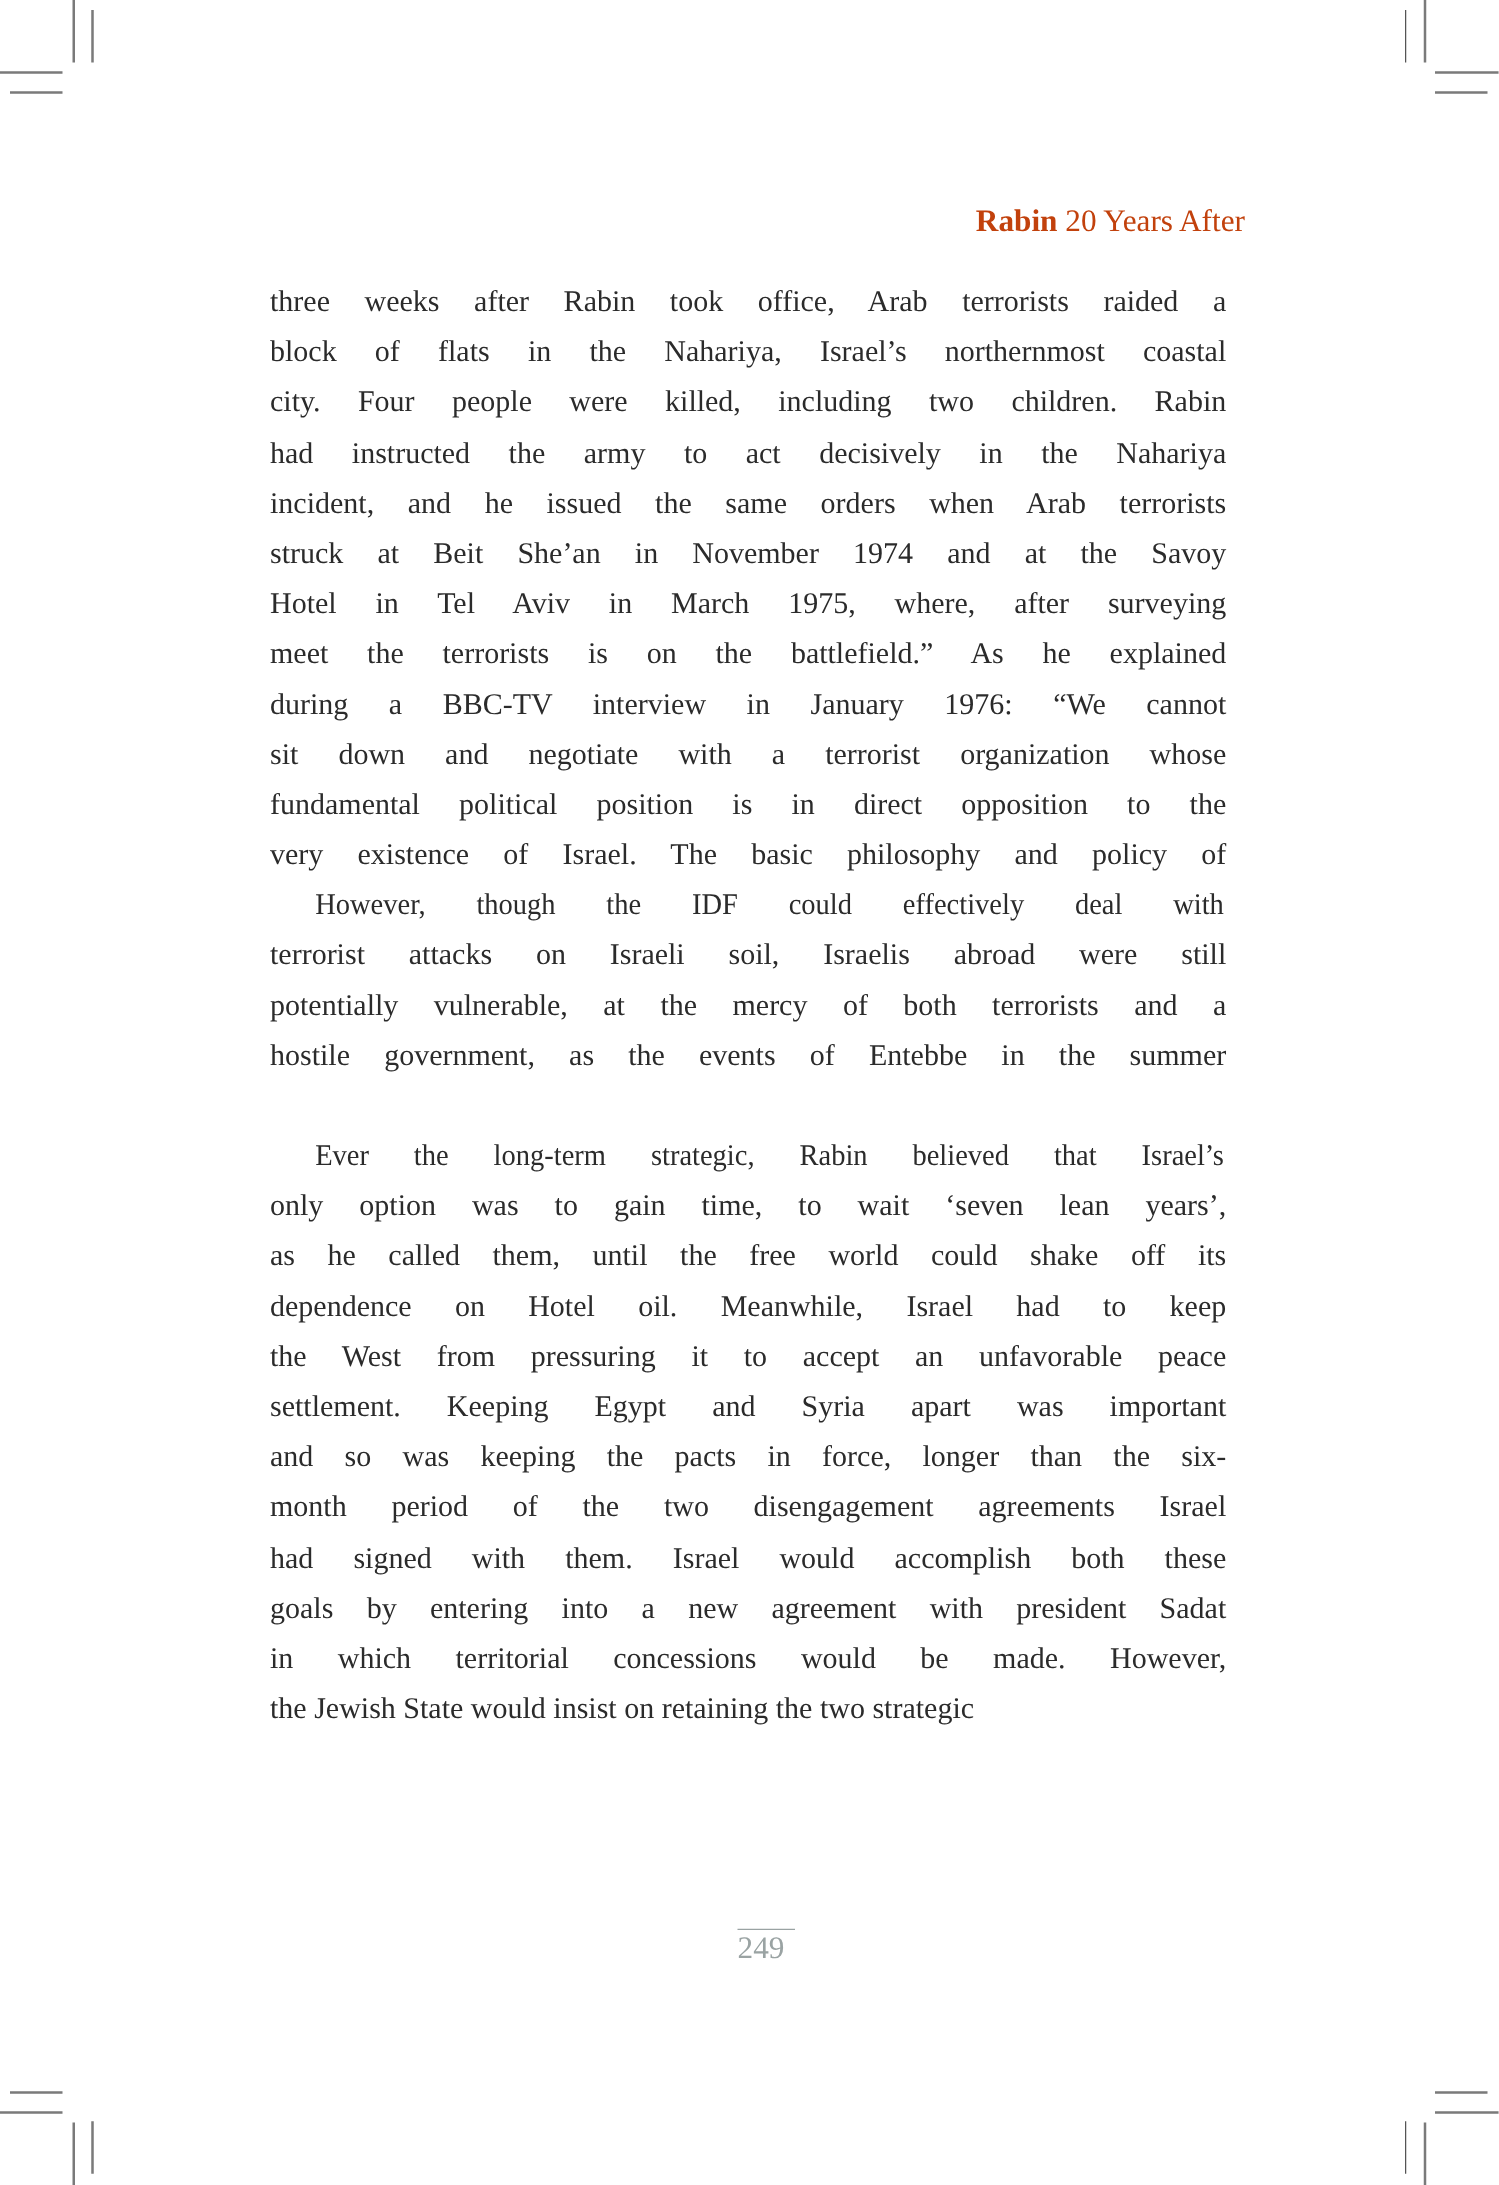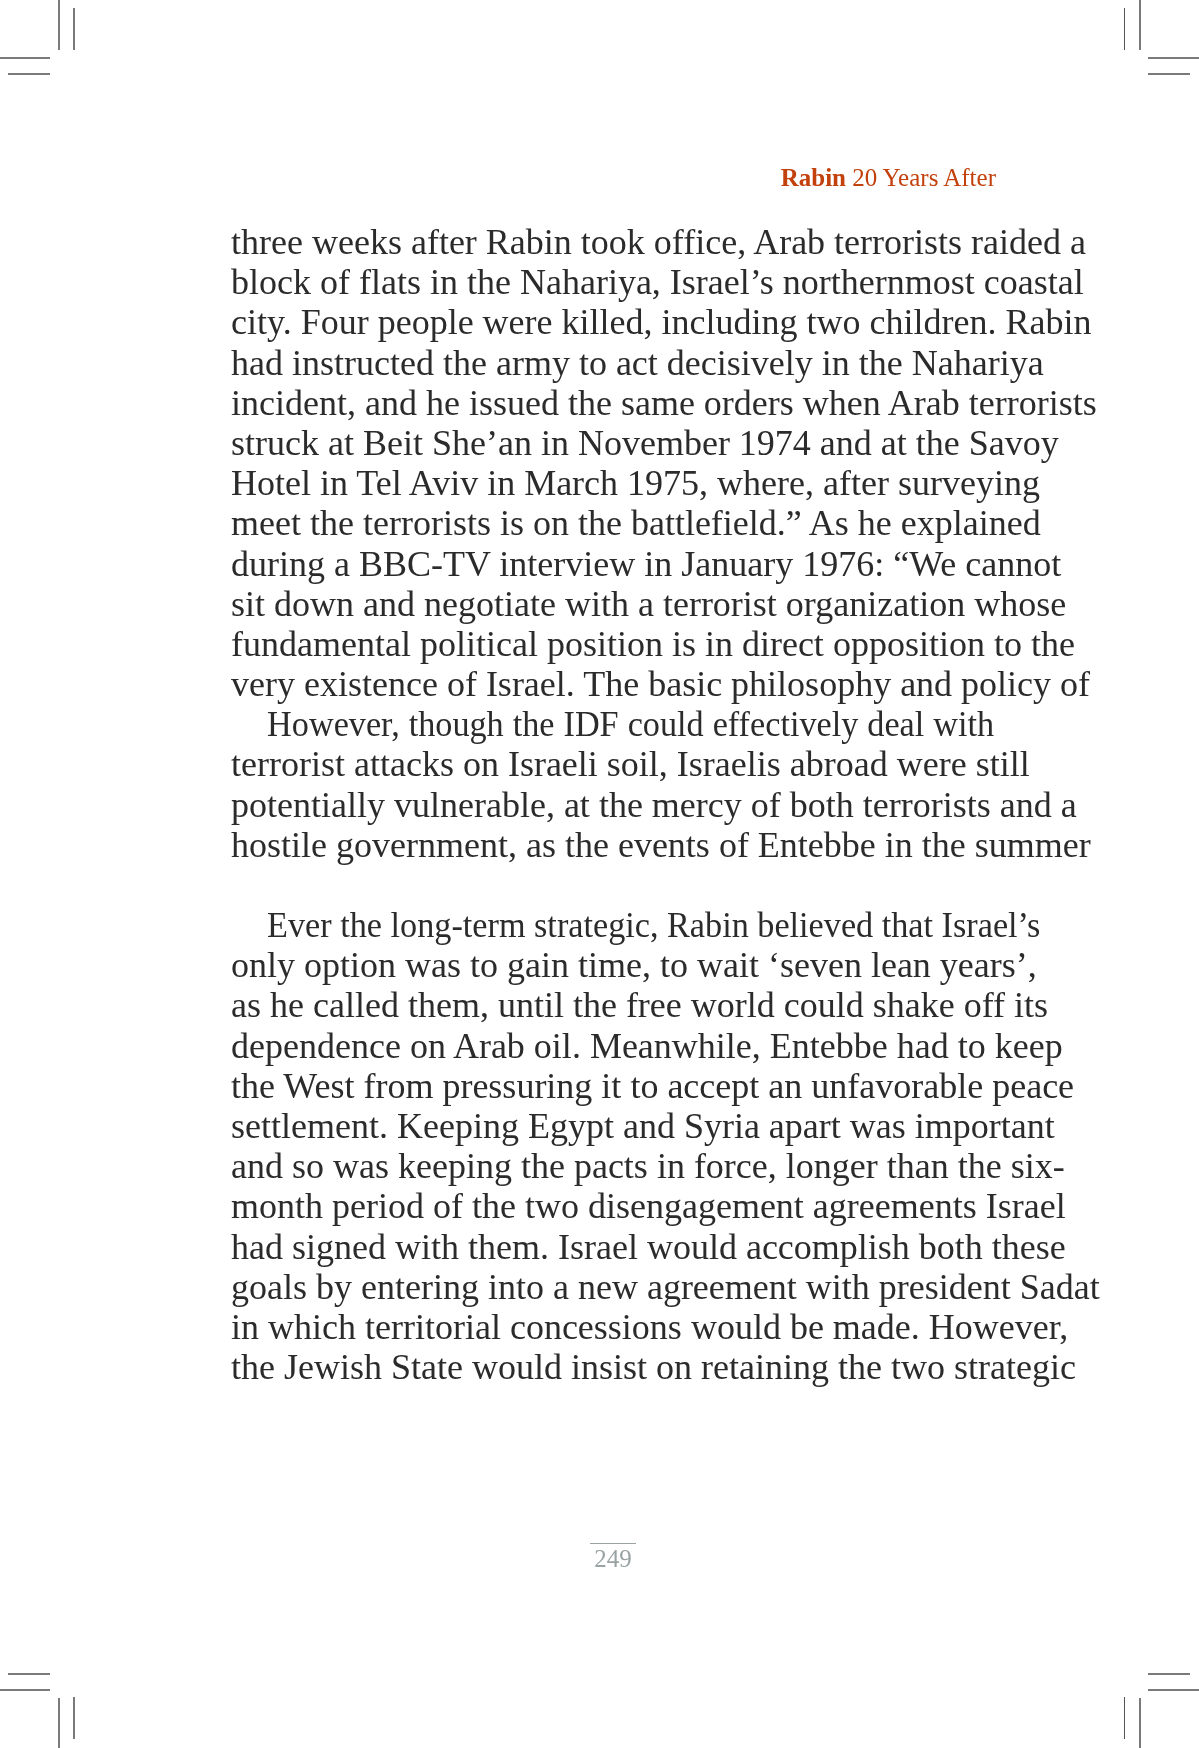--- a/index.html
+++ b/index.html
@@ -6,36 +6,36 @@
     body { width: 1199px; height: 1748px; position: relative; overflow: hidden; }
     .crop { position: absolute; background: #7a7a7a; }
     .crop.dark { background: #555555; }
     .running-head {
       position: absolute; top: 163px; right: 203px;
       font-family: "Liberation Serif", serif; font-size: 25px; color: #c2410c;
       white-space: nowrap; line-height: 30px;
     }
     .running-head .bold { font-weight: bold; }
     .body-text {
-      position: absolute; left: 231px; top: 222px; width: 765px;
-      font-family: "Liberation Serif", serif; font-size: 36px; color: #2b2b2b;
+      position: absolute; left: 216px; top: 222px; width: 765px;
+      font-family: "Liberation Serif", serif; font-size: 24px; color: #2b2b2b;
     }
     .line {
       height: 40.2px; line-height: 40.2px; white-space: nowrap;
       text-align: justify; text-align-last: justify; overflow: visible;
     }
     .line > span { display: inline-block; width: 100%; text-align: justify; text-align-last: justify; }
     .line.last > span { text-align-last: left; }
     .line.indent > span { padding-left: 38px; width: calc(100% - 38px); }
     .para-gap { height: 40px; }
     .folio {
       position: absolute; left: 590px; top: 1543px; width: 46px;
       border-top: 1px solid #9aa3a3;
       font-family: "Liberation Serif", serif; font-size: 25px; color: #9aa3a3;
-      text-align: center; line-height: 30px;
+      line-height: 30px;
     }
   </style>
 </head>
 <body>
 
 <div class="crop" style="left:58px;top:0;width:2px;height:50px;"></div>
 <div class="crop" style="left:73px;top:8px;width:2px;height:42px;"></div>
 <div class="crop" style="left:0;top:57px;width:50px;height:2px;"></div>
 <div class="crop" style="left:8px;top:73px;width:42px;height:2px;"></div>
 
@@ -78,21 +78,21 @@
       <div class="line indent"><span style="transform-origin: left center; width: 765px; transform: scaleX(0.950327);">However, though the IDF could effectively deal with</span></div>
       <div class="line"><span>terrorist attacks on Israeli soil, Israelis abroad were still</span></div>
       <div class="line"><span>potentially vulnerable, at the mercy of both terrorists and a</span></div>
       <div class="line"><span>hostile government, as the events of Entebbe in the summer</span></div>
     </div>
     <div class="para-gap"></div>
     <div>
       <div class="line indent"><span style="transform-origin: left center; width: 765px; transform: scaleX(0.950327);">Ever the long-term strategic, Rabin believed that Israel’s</span></div>
       <div class="line"><span>only option was to gain time, to wait ‘seven lean years’,</span></div>
       <div class="line"><span>as he called them, until the free world could shake off its</span></div>
-      <div class="line"><span>dependence on Arab oil.  Meanwhile, Entebbe had to keep</span></div>
+      <div class="line"><span>dependence on Hotel oil.  Meanwhile, Israel had to keep</span></div>
       <div class="line"><span>the West from pressuring it to accept an unfavorable peace</span></div>
       <div class="line"><span>settlement. Keeping Egypt and Syria apart was important</span></div>
       <div class="line"><span>and so was keeping the pacts in force, longer than the six-</span></div>
       <div class="line"><span>month period of the two disengagement agreements Israel</span></div>
       <div class="line"><span>had signed with them. Israel would accomplish both these</span></div>
       <div class="line"><span>goals by entering into a new agreement with president Sadat</span></div>
       <div class="line"><span>in which territorial concessions would be made. However,</span></div>
       <div class="line last"><span>the Jewish State would insist on retaining the two strategic</span></div>
     </div>
   </div>

